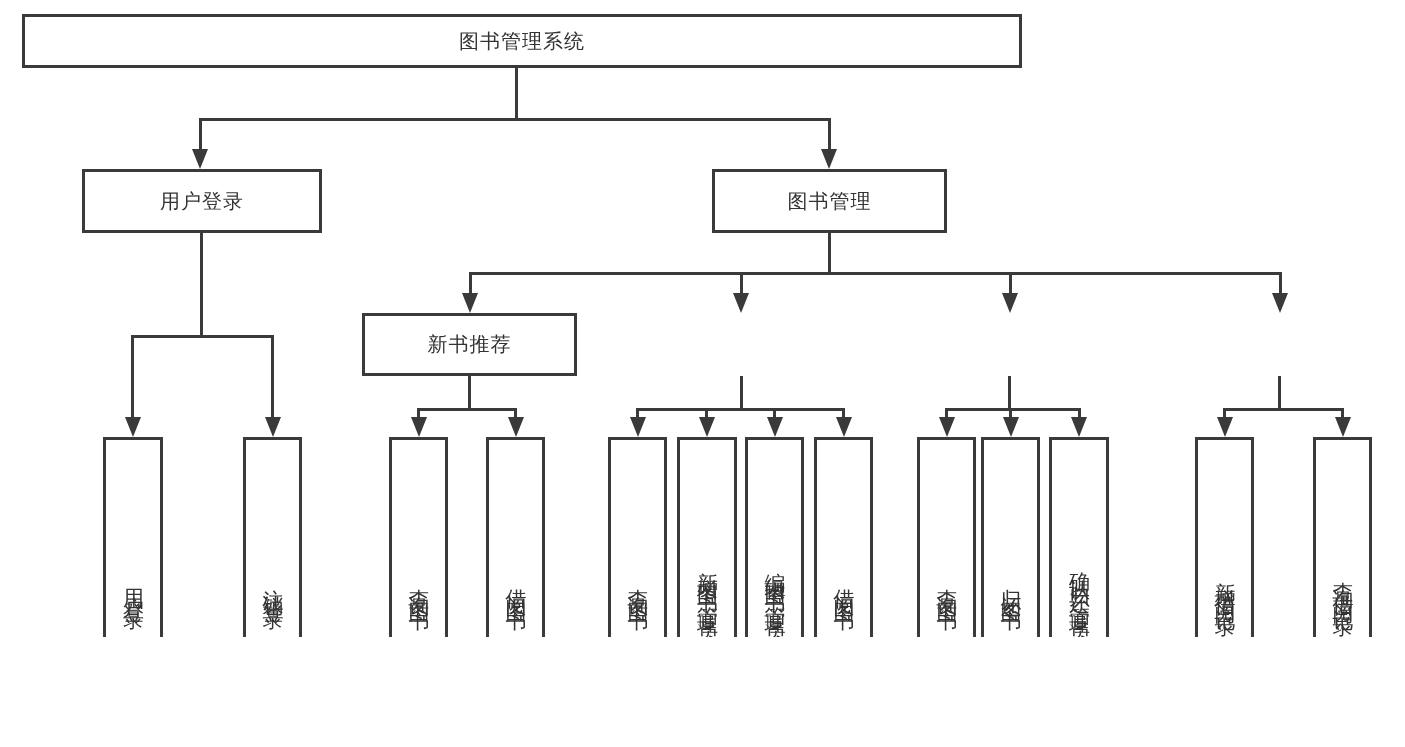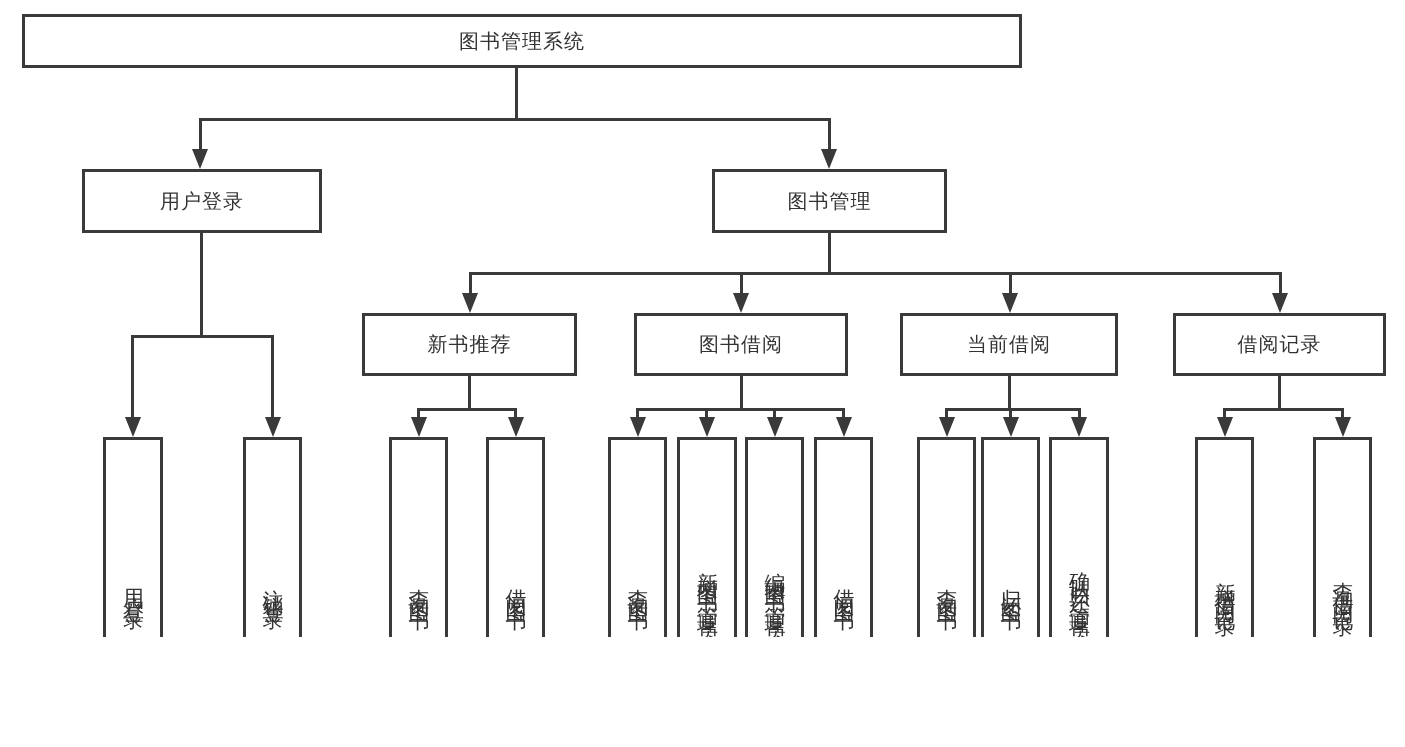--- a/index.html
+++ b/index.html
@@ -129,29 +129,20 @@
   <div class="hbox" style="left:82px;top:169px;width:240px;height:64px">
     <span class="lbl">用户登录</span>
   </div>
   <div class="hbox" style="left:362px;top:313px;width:215px;height:63px">
     <span class="lbl">新书推荐</span>
   </div>
 
   <div class="hbox" style="left:712px;top:169px;width:235px;height:64px">
     <span class="lbl">图书管理</span>
   </div>
-  <div class="hbox" style="left:634px;top:313px;width:214px;height:63px">
-    <span class="lbl">图书借阅</span>
-  </div>
-  <div class="hbox" style="left:900px;top:313px;width:218px;height:63px">
-    <span class="lbl">当前借阅</span>
-  </div>
-  <div class="hbox" style="left:1173px;top:313px;width:213px;height:63px">
-    <span class="lbl">借阅记录</span>
-  </div>
 
   <div class="vbox" style="left:103px;top:437px;width:60px;height:298px">
     <span class="vtext">用户登录</span>
   </div>
   <div class="vbox" style="left:243px;top:437px;width:59px;height:298px">
     <span class="vtext">注销登录</span>
   </div>
 
   <div class="vbox" style="left:389px;top:437px;width:59px;height:298px">
     <span class="vtext">查询图书</span>

